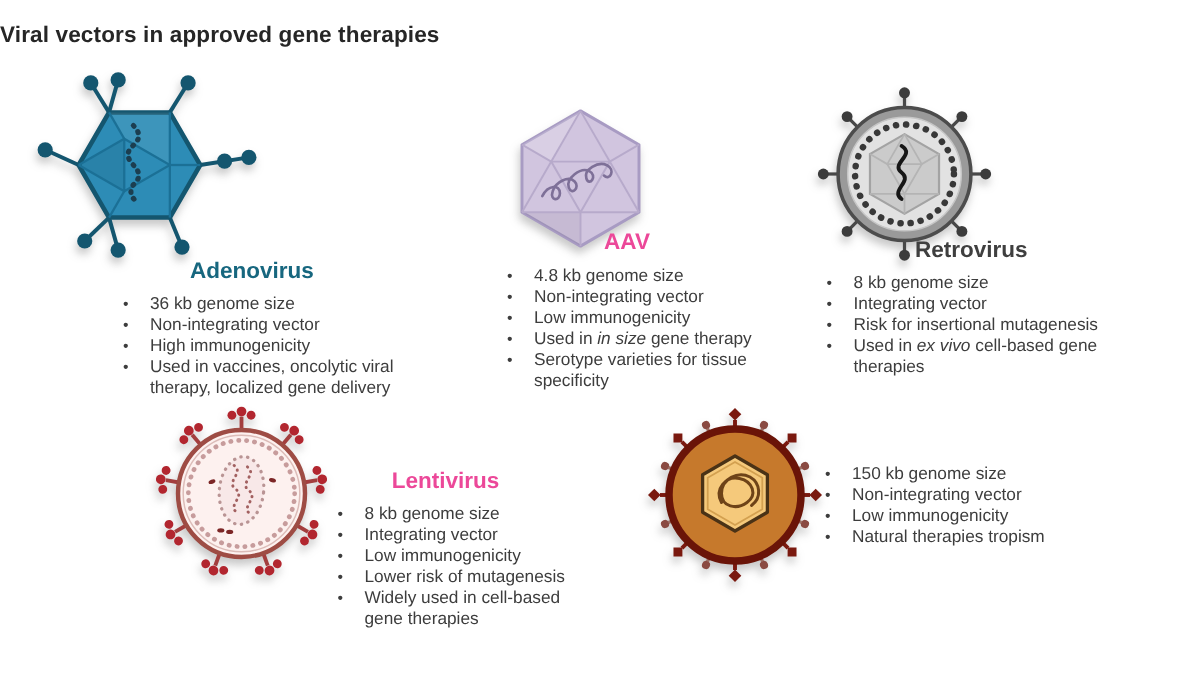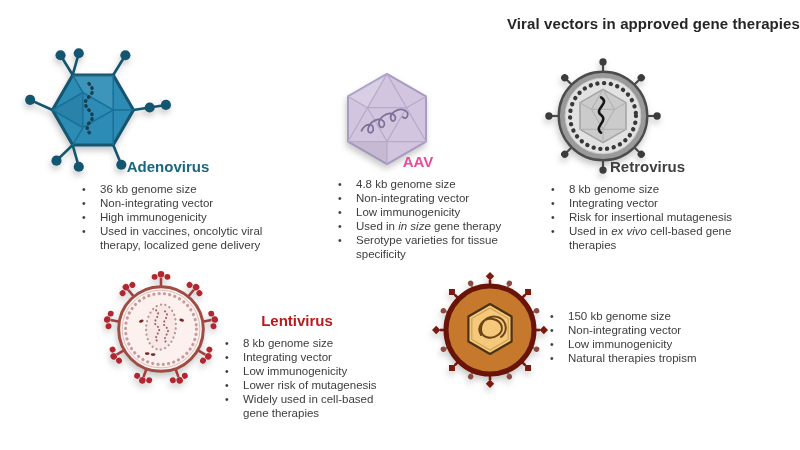--- a/index.html
+++ b/index.html
@@ -8,21 +8,21 @@
     width: 800px;
     height: 450px;
     background: #ffffff;
     overflow: hidden;
     font-family: "Liberation Sans", sans-serif;
   }
   #title {
     position: absolute;
     left: 0; right: 0; top: 15px;
     margin: 0;
-    text-align: right;
+    text-align: left;
     font-size: 15px;
     font-weight: 700;
     color: #262626;
     letter-spacing: .1px;
   }
   .virus-icon, .virus-text { position: absolute; }
   .virus-icon svg {
     width: 100%; height: 100%; display: block;
     filter: drop-shadow(-1px 4px 3px rgba(110,110,110,.38));
   }
@@ -38,21 +38,21 @@
     display: flex;
     font-size: 11.5px;
     line-height: 14px;
     color: #3d3d3d;
   }
   .bullet-dot { flex: 0 0 18px; font-size: 10.5px; }
   .bullet-text { flex: 1; }
 
   
   .pos-adenovirus .virus-icon { left: 20px;  top: 46px;  width: 152px; height: 128px; }
-  .pos-adenovirus .virus-text { left: 56px;  top: 157px; width: 224px; }
+  .pos-adenovirus .virus-text { left: 56px;  top: 171px; width: 224px; }
   .pos-aav .virus-icon        { left: 330px; top: 70px;  width: 114px; height: 98px;  }
   .pos-aav .virus-text        { left: 312px; top: 152px; width: 212px; }
   .pos-retrovirus .virus-icon { left: 542px; top: 54px;  width: 122px; height: 124px; }
   .pos-retrovirus .virus-text { left: 525px; top: 157px; width: 245px; }
   .pos-lentivirus .virus-icon { left: 98px;  top: 266px; width: 126px; height: 126px; }
   .pos-lentivirus .virus-text { left: 199px; top: 311px; width: 196px; }
   .pos-hsv .virus-icon        { left: 426px; top: 268px; width: 128px; height: 126px; }
   .pos-hsv .virus-text        { left: 524px; top: 309px; width: 232px; }
 </style>
 </head>
@@ -257,21 +257,21 @@
   <path d="M68,46 C75,51 62,57 69,62 C76,67 63,73 70,78" fill="none" stroke="#a26060" stroke-width="2" stroke-dasharray="0.2 3.6" stroke-linecap="round"></path>
   <g fill="#7c2626">
     <ellipse cx="44" cy="56" rx="2.4" ry="1.4" transform="rotate(-20 44 56)"></ellipse>
     <ellipse cx="85" cy="55" rx="2.4" ry="1.4" transform="rotate(15 85 55)"></ellipse>
     <ellipse cx="50" cy="89" rx="2.4" ry="1.4"></ellipse>
     <ellipse cx="56" cy="90" rx="2.4" ry="1.4"></ellipse>
   </g>
 </svg>
 </div>
     <div class="virus-text">
-      <h2 class="virus-name" style="color: #b91c1c;">Lentivirus</h2>
+      <h2 class="virus-name" style="color: #ec4899;">Lentivirus</h2>
       <ul class="virus-bullets">
           <li>
             <span class="bullet-dot">•</span>
             <span class="bullet-text"><span>8 kb genome size</span></span>
           </li>
           <li>
             <span class="bullet-dot">•</span>
             <span class="bullet-text"><span>Integrating vector</span></span>
           </li>
           <li>

